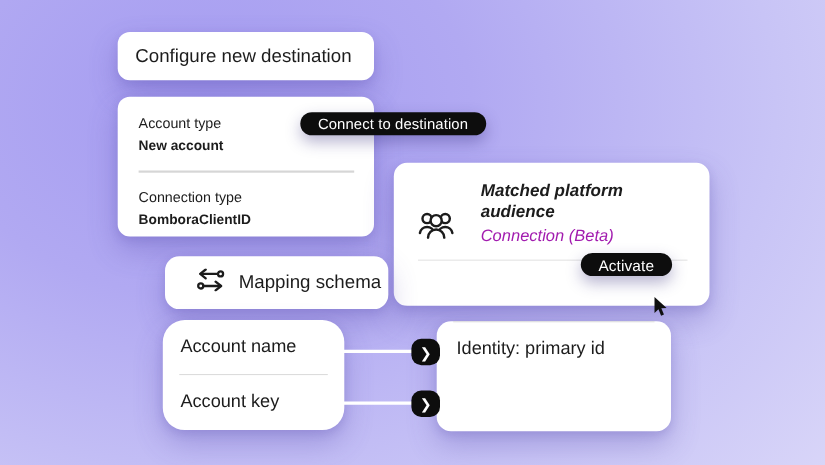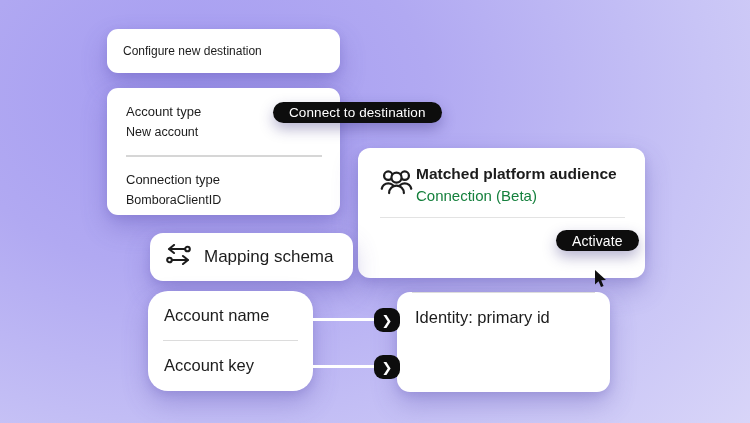--- a/index.html
+++ b/index.html
@@ -24,41 +24,41 @@
     background:#0d0d0d;color:#ffffff;
     border-radius:16px;
     padding:0 16px;height:21px;
     font-size:13.5px;letter-spacing:0.1px;
     box-shadow:0 6px 14px rgba(50,40,120,0.35);
     white-space:nowrap;
     cursor:pointer;border:none;
   }
   
   .card-configure{left:107px;top:29px;width:233px;height:44px;border-radius:11px;
-    display:flex;align-items:center;padding-left:16px;font-size:12px;}
+    display:flex;align-items:center;padding-left:16px;font-size:17px;}
   
   .card-account{left:107px;top:88px;width:233px;height:127px;border-radius:11px;
     padding:13px 18px 0 19px;}
   .field-label{font-size:13px;line-height:21px;}
-  .field-value{font-size:12.5px;font-weight:normal;line-height:15px;margin-top:3px;}
+  .field-value{font-size:12.5px;font-weight:bold;line-height:15px;margin-top:3px;}
   .card-account .divider{border-top:2px solid #d6d6d6;margin:15px 0 12px 0;}
   
   .pill-connect{left:273px;top:102px;z-index:30;}
   
   .card-audience{left:358px;top:148px;width:287px;height:130px;border-radius:12px;
     padding:16px 20px 0 22px;}
-  .aud-head{display:flex;align-items:flex-start;gap:3px;}
+  .aud-head{display:flex;align-items:flex-end;gap:24px;font-style:italic;}
   .aud-icon{margin-top:2px;flex:0 0 auto;}
   .aud-title{font-size:15.5px;font-weight:bold;line-height:19px;}
-  .aud-sub{font-size:15px;line-height:18px;margin-top:4px;color:#15803d;}
+  .aud-sub{font-size:15px;line-height:18px;margin-top:4px;color:#a21caf;}
   .card-audience .divider{border-top:1.5px solid #e3e3e3;margin-top:12px;}
-  .pill-activate{left:556px;top:230px;font-size:14px;}
+  .pill-activate{left:528px;top:230px;font-size:14px;}
   
   .card-mapping{left:150px;top:233px;width:203px;height:48px;border-radius:13px;
-    display:flex;align-items:center;gap:12px;padding-left:15px;font-size:17px;}
+    display:flex;align-items:center;gap:12px;padding-left:28px;font-size:17px;}
   
   .card-fields{padding:0;}
   .card-source{left:148px;top:291px;width:165px;height:100px;}
   .card-target{left:397px;top:292px;width:213px;height:100px;border-radius:13px;}
   .field-row{height:49px;display:flex;align-items:center;font-size:16.5px;}
   .card-source .field-row{padding-left:16px;}
   .card-target .field-row{padding-left:18px;}
   .card-fields .divider{border-top:1.5px solid #dcdcdc;margin:0 15px;}
   
   .connector-line{position:absolute;width:67px;height:3px;background:#ffffff;border-radius:2px;z-index:5;}

